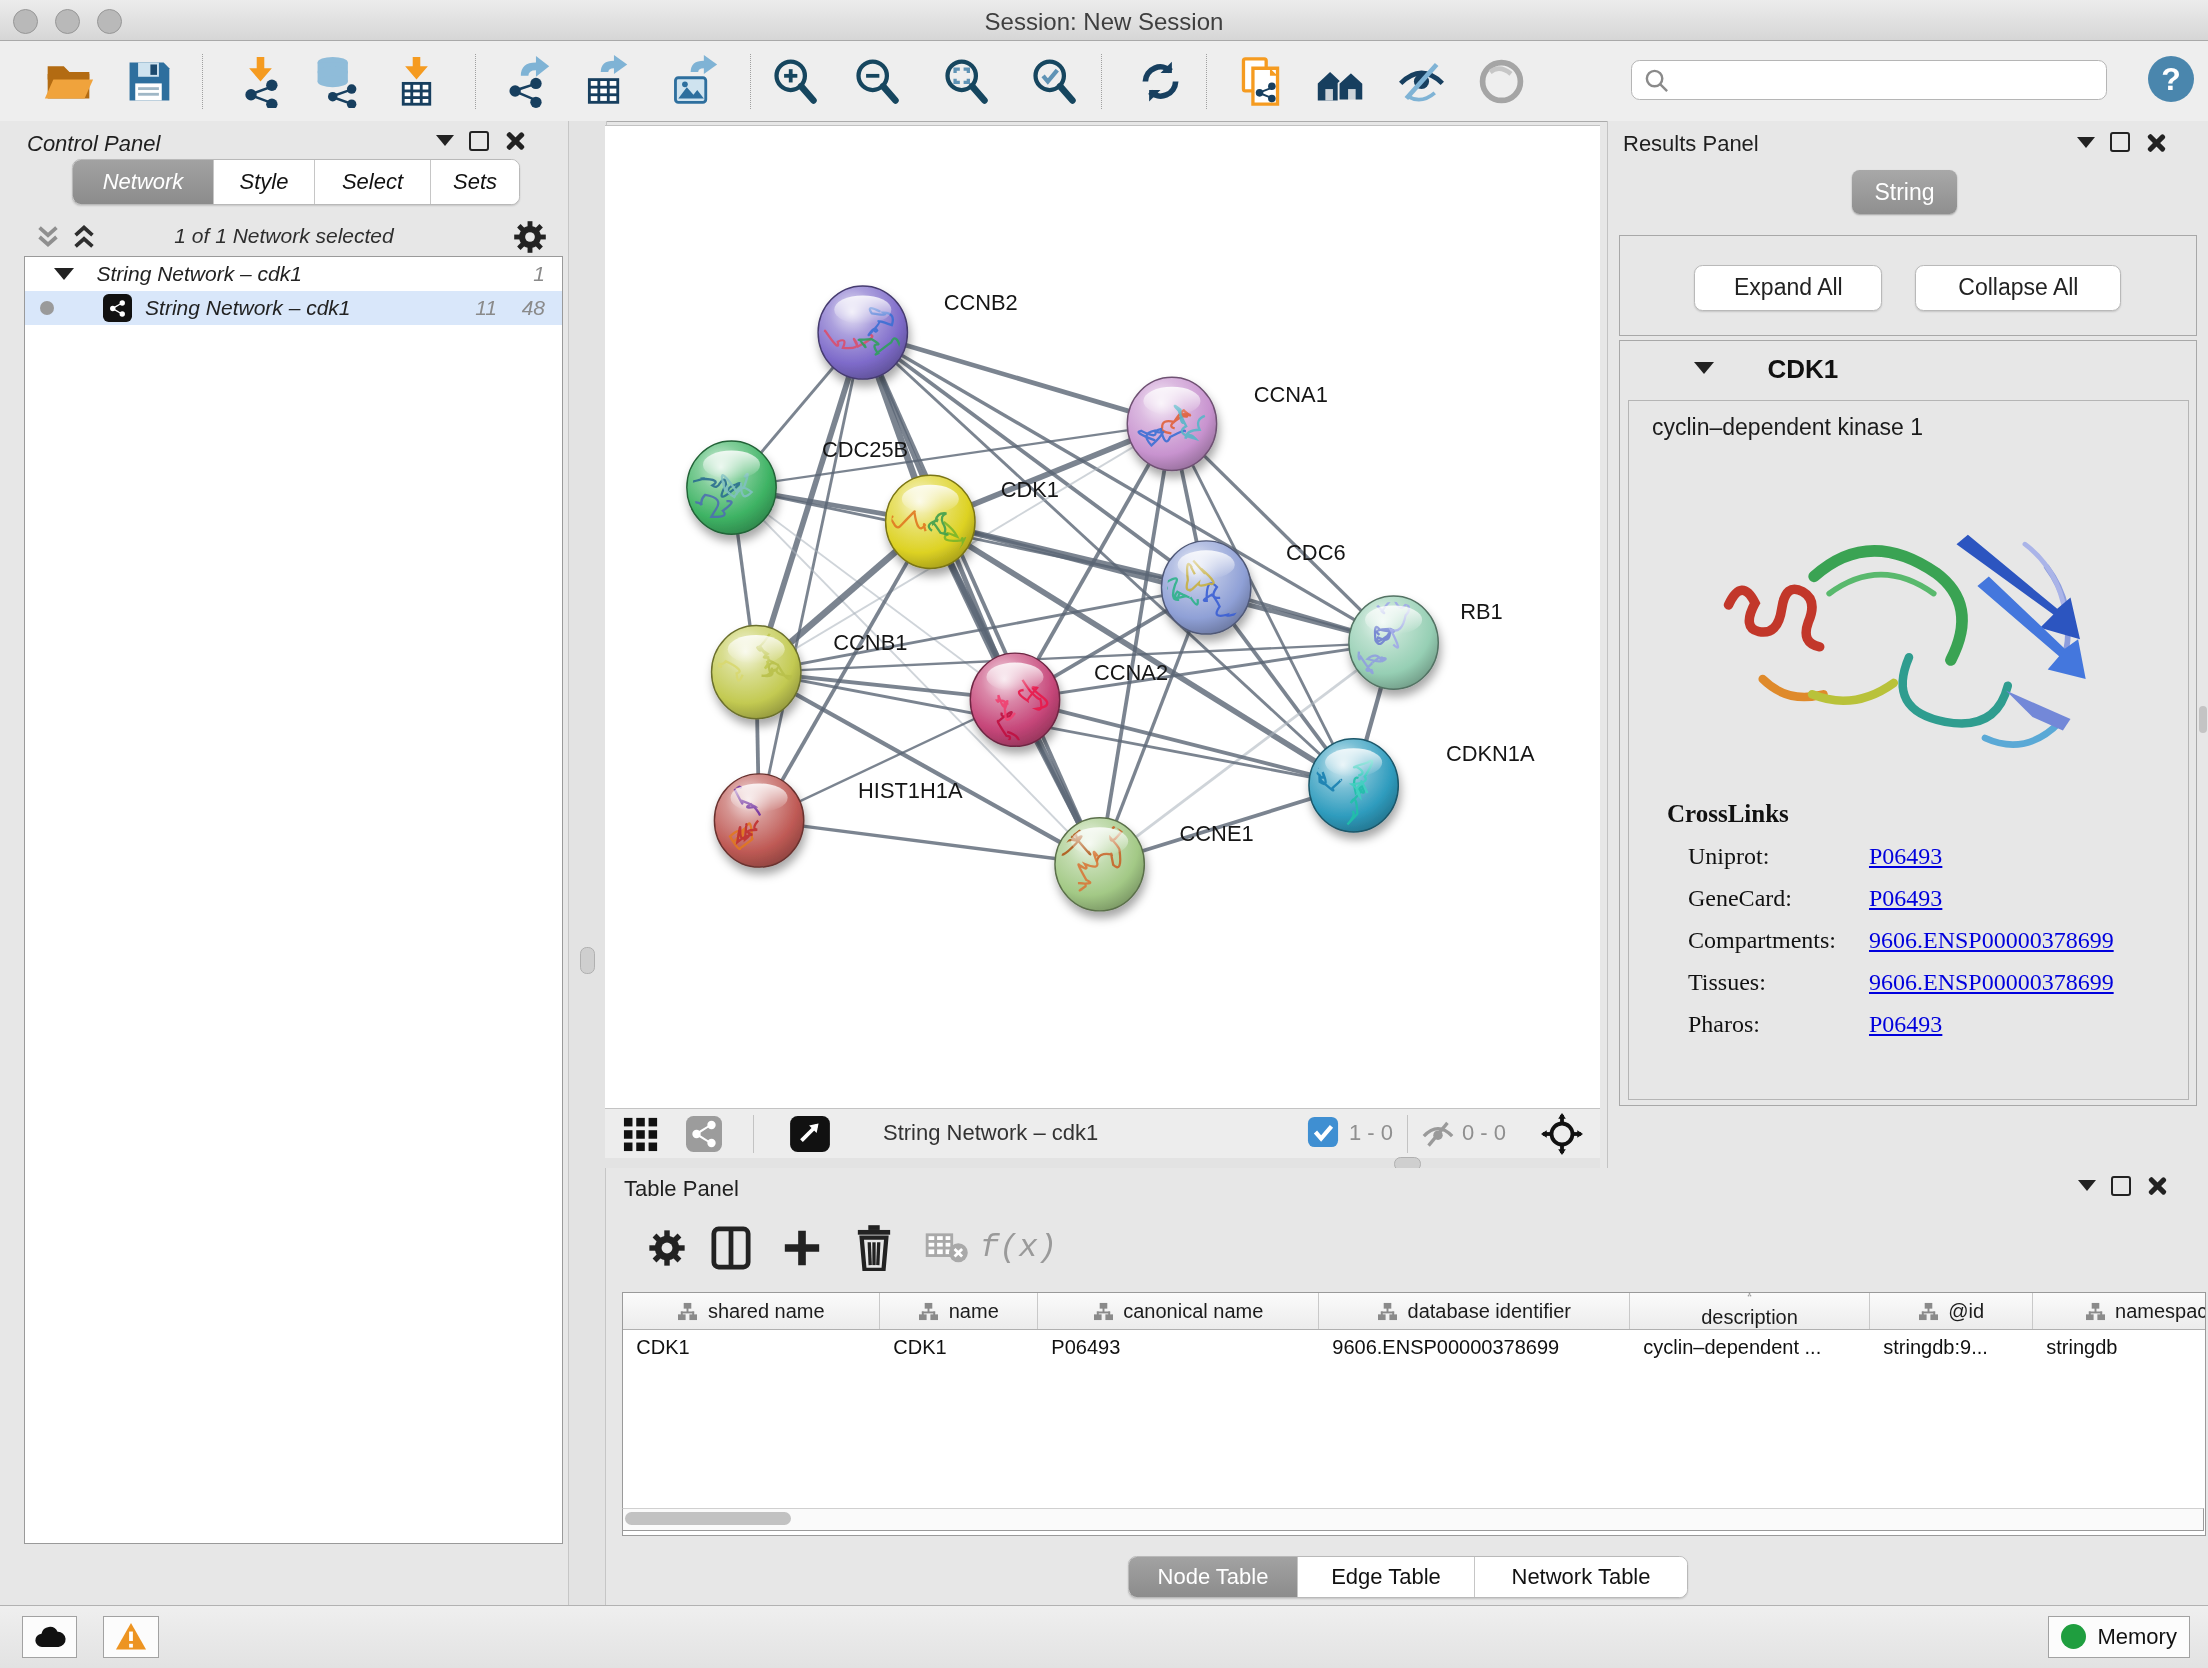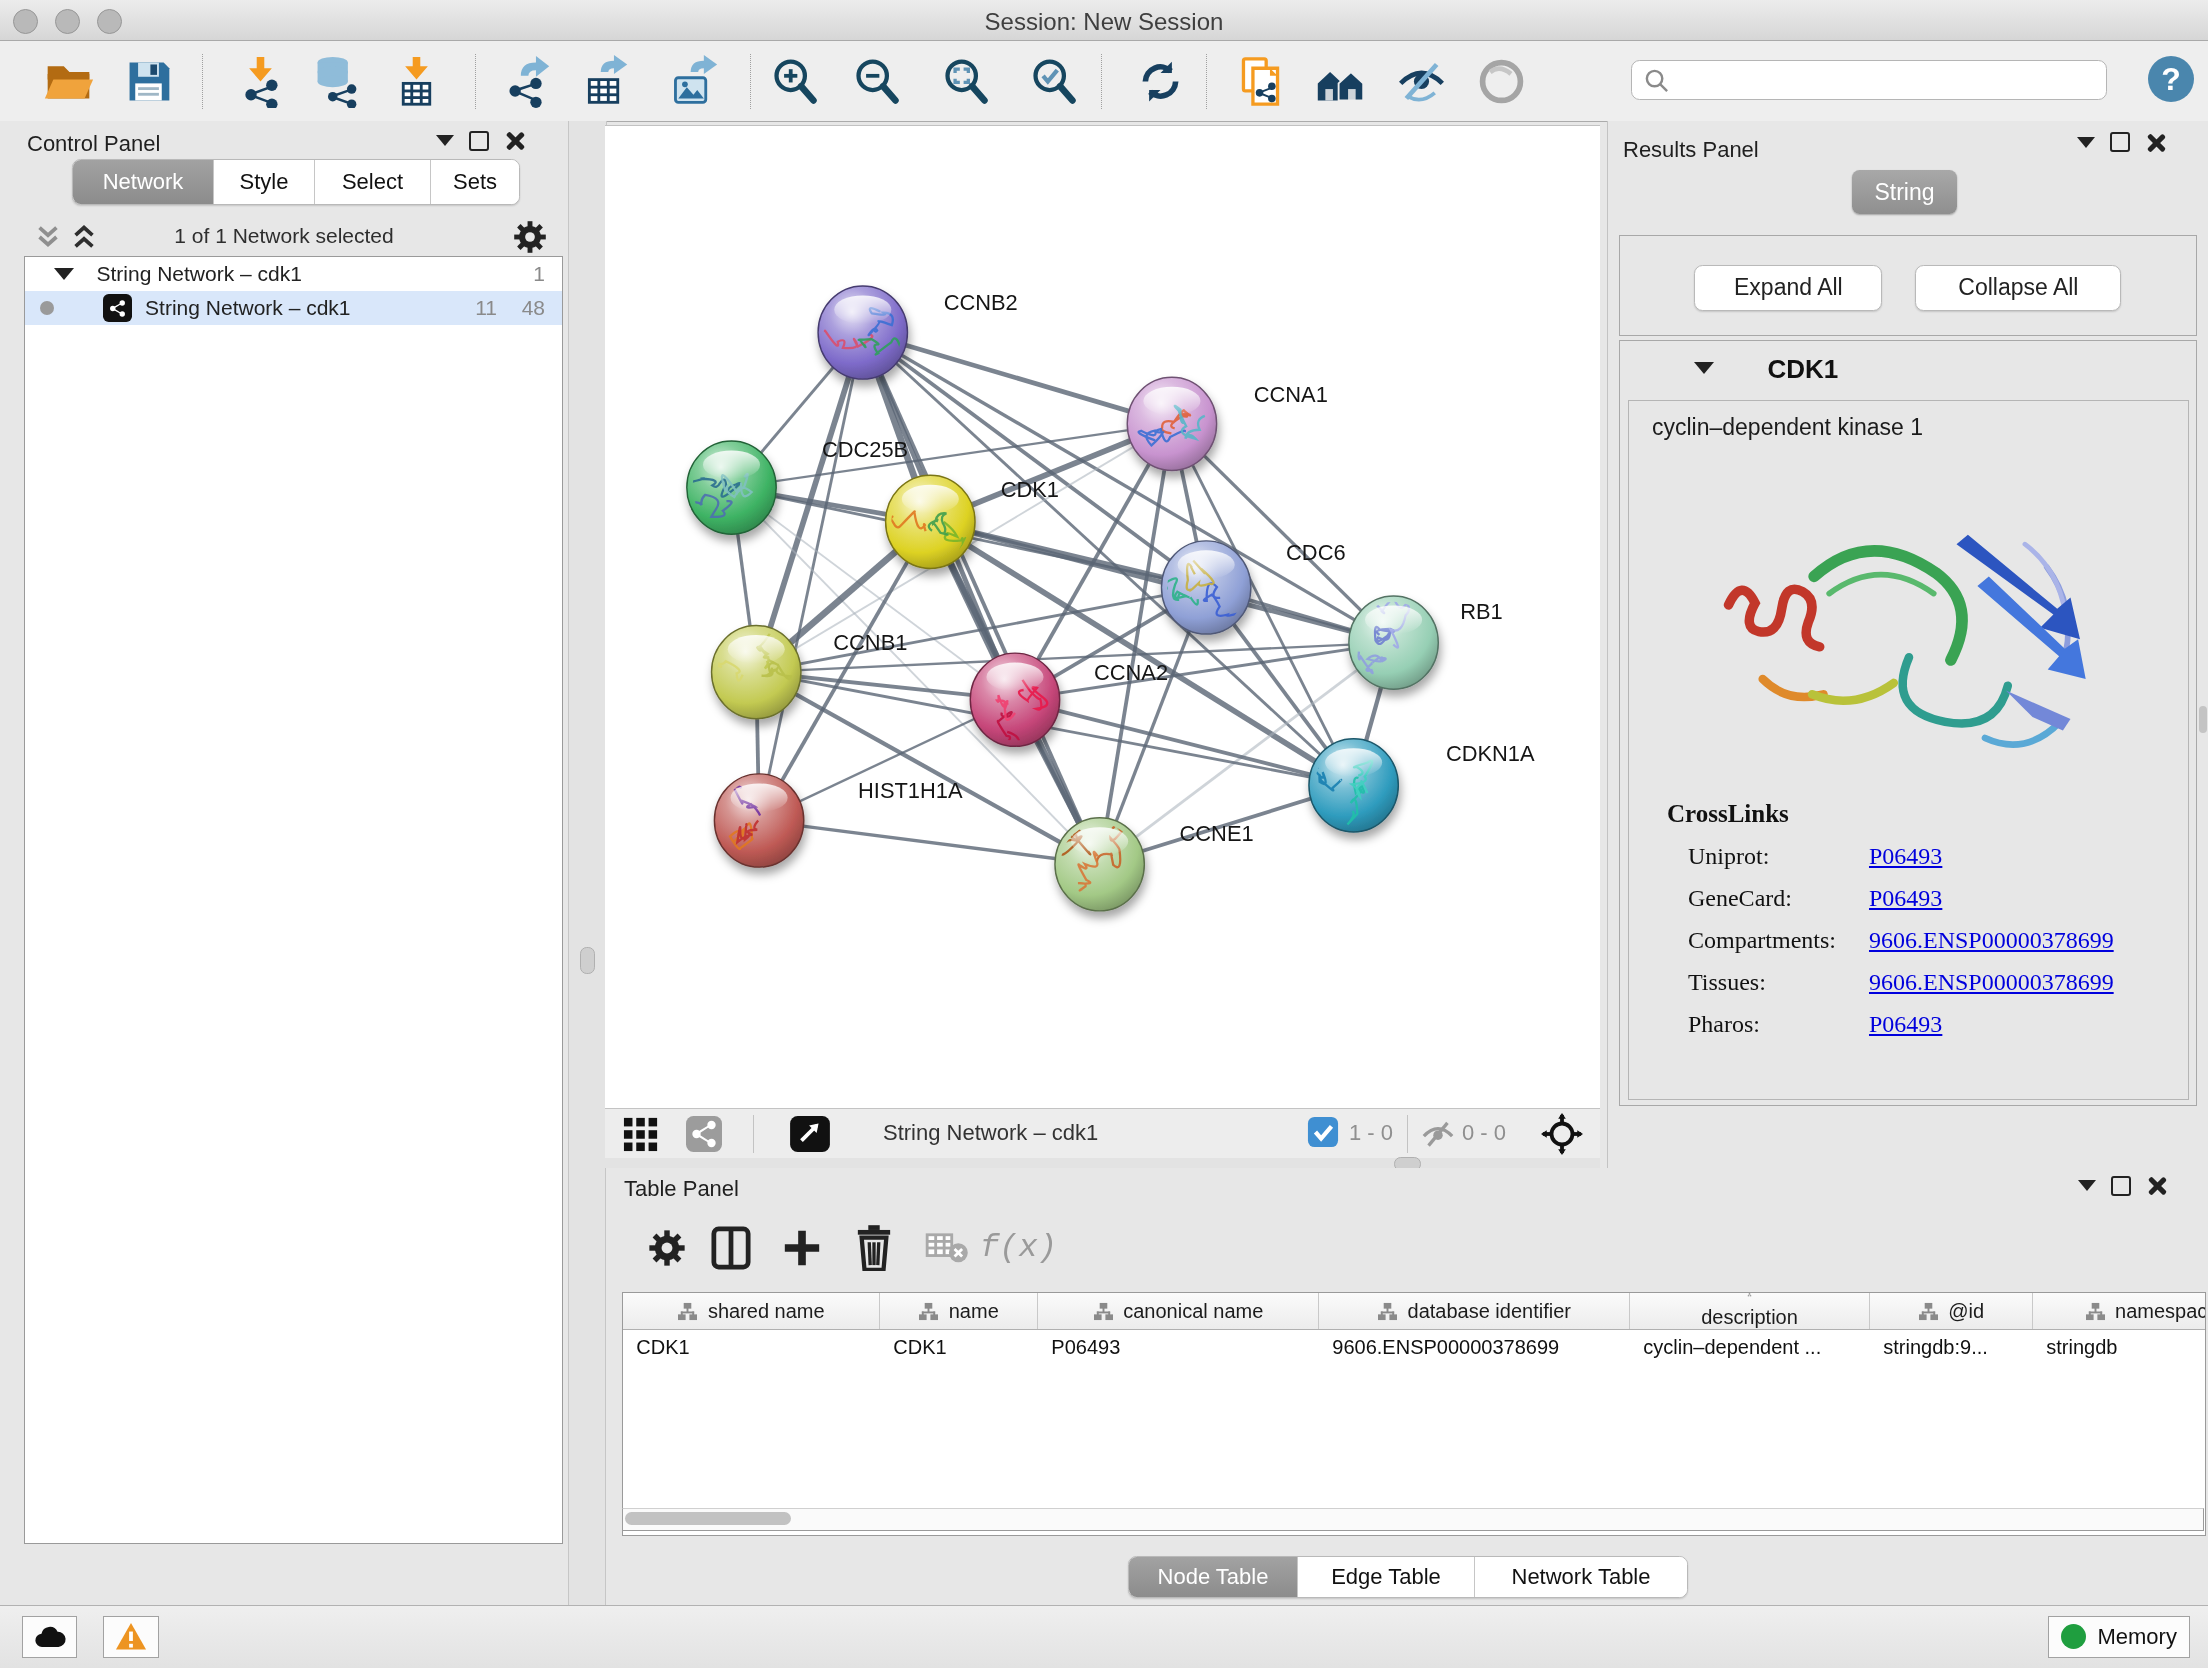--- a/index.html
+++ b/index.html
@@ -24,21 +24,21 @@
       background:#4a86ad;color:#fff;font-size:32px;font-weight:bold;text-align:center;line-height:46px;}
   
   .panel-head-title{font-size:22px;color:#1f1f1f;}
   .win-icons{position:absolute;display:flex;gap:15px;align-items:center;}
   .wi-caret{width:0;height:0;border-left:9.5px solid transparent;border-right:9.5px solid transparent;border-top:11.4px solid #222;}
   .wi-float{width:16px;height:16px;border:2.9px solid #222;border-radius:2.9px;}
   .wi-close{position:relative;width:19px;height:19px;}
   .wi-close:before,.wi-close:after{content:"";position:absolute;left:8.6px;top:-1px;width:4.8px;height:22px;background:#222;border-radius:1.9px;}
   .wi-close:before{transform:rotate(45deg);} .wi-close:after{transform:rotate(-45deg);}
   
-  .control-panel{position:absolute;left:0;top:121px;width:568px;height:1485px;background:#e7e7e7;}
+  .control-panel{position:absolute;left:0;top:121px;width:568px;height:1485px;background:#e7e7e7;font-style:italic;}
   .cp-title{position:absolute;left:27px;top:9.5px;}
   .segmented{position:absolute;display:flex;border:1px solid #b9b9b9;border-radius:8.6px;overflow:hidden;
      background:#fff;box-shadow:0 1px 1.9px rgba(0,0,0,.15);}
   .segmented .seg{display:flex;align-items:center;justify-content:center;font-size:22px;color:#111;
      background:#fff;border-left:1px solid #c6c6c6;}
   .segmented .seg:first-child{border-left:none;}
   .segmented .seg.active{background:linear-gradient(#a2a2a2,#8c8c8c);color:#fff;}
   .cp-tabs{left:72px;top:38px;height:44px;}
   .cp-opts{position:absolute;left:0;top:95px;width:100%;height:42px;}
   .cp-opt-text{position:absolute;left:0;top:7.6px;width:100%;text-align:center;font-size:21px;color:#2e2e2e;}
@@ -59,21 +59,21 @@
   .net-canvas{position:absolute;left:0;top:3.8px;width:995px;height:983px;background:#fff;border-top:1px solid #c2c2c2;}
   .net-toolbar{position:absolute;left:0;top:987px;width:995px;height:49px;background:#ededed;
      border-top:1px solid #c3c3c3;border-bottom:1px solid #c3c3c3;}
   .net-toolbar .vt{position:absolute;top:6.7px;}
   .nt-sep{position:absolute;top:5.7px;height:38px;border-left:1px solid #c3c3c3;}
   .nt-title{position:absolute;left:278px;top:11.4px;font-size:22px;color:#333;}
   .nt-count{position:absolute;top:11.4px;font-size:22px;color:#8f8f8f;}
   .net-splitbar{position:absolute;left:0;top:1037px;width:995px;height:10.5px;background:#e3e3e3;}
   
   .results-panel{position:absolute;left:1607px;top:121px;width:601px;height:1047px;background:#e7e7e7;border-left:1px solid #c3c3c3;}
-  .rp-title{position:absolute;left:15px;top:9.5px;margin-top:6px;}
+  .rp-title{position:absolute;left:15px;top:9.5px;}
   .rp-tab{position:absolute;left:244px;top:49px;width:105px;height:44px;border-radius:7.6px;
      background:linear-gradient(#a8a8a8,#8f8f8f);color:#fff;font-size:23px;display:flex;align-items:center;justify-content:center;
      box-shadow:0 1px 1.9px rgba(0,0,0,.3);}
   .rp-box1{position:absolute;left:11.4px;top:114px;width:576px;height:99px;border:1px solid #a8a8a8;}
   .rp-btn{position:absolute;top:28.5px;height:44px;background:#fff;border:1px solid #b9b9b9;border-radius:8.6px;
      font-size:23px;display:flex;align-items:center;justify-content:center;box-shadow:0 1px 1.9px rgba(0,0,0,.15);}
   .rp-box2{position:absolute;left:11.4px;top:219px;width:576px;height:764px;border:1px solid #a8a8a8;}
   .rp-entry-head{position:absolute;left:0;top:0;width:100%;height:57px;}
   .rp-gene{position:absolute;left:147px;top:13.3px;font-size:26px;font-weight:bold;color:#111;}
   .rp-entry-box{position:absolute;left:7.6px;top:59px;width:559px;height:698px;border:1px solid #b5b5b5;}

